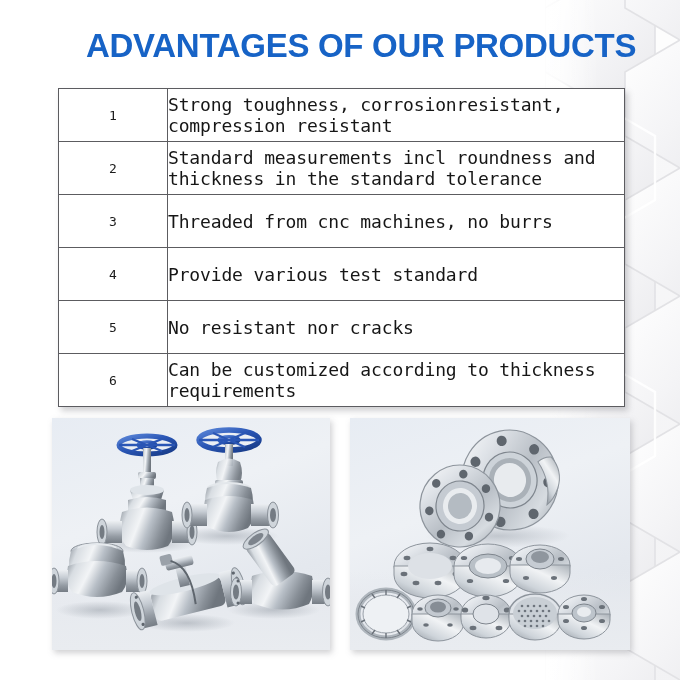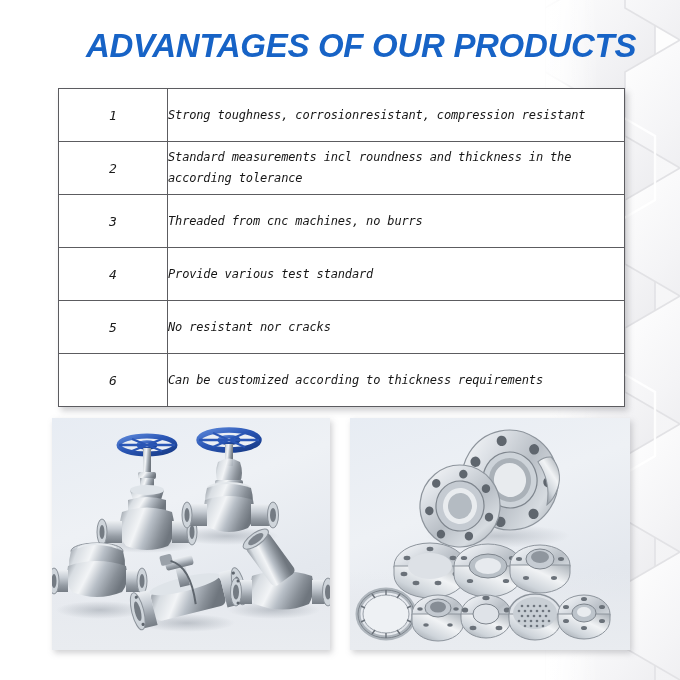--- a/index.html
+++ b/index.html
@@ -10,21 +10,20 @@
   body {
     font-family: "Liberation Sans", sans-serif;
   }
 
   #stage {
     position: relative;
     width: 680px;
     height: 680px;
     overflow: hidden;
     background: #fdfdfd;
-    font-style: italic;
   }
 
   
   .bg-hex-layer {
     position: absolute;
     inset: 0;
     background:
       linear-gradient(125deg, rgba(255,255,255,0) 0%, rgba(255,255,255,0) 62%, rgba(248,248,249,1) 62.5%, rgba(242,242,244,1) 100%);
     pointer-events: none;
   }
@@ -89,21 +88,21 @@
     text-align: center;
     font-family: "DejaVu Sans Mono", "Liberation Mono", monospace;
     font-size: 13px;
     color: #1b1b1b;
     height: 52px;
   }
   td.txt-cell {
     padding-left: 8px;
     padding-right: 6px;
     font-family: "DejaVu Sans Mono", "Liberation Mono", monospace;
-    font-size: 12px;
+    font-size: 18px;
     line-height: 21px;
     color: #161616;
     letter-spacing: -0.15px;
     height: 52px;
   }
   tr.tall td { height: 52px; }
 
   
   .photo-panel {
     position: absolute;
@@ -191,21 +190,21 @@
 
   <div class="adv-table-wrap">
     <table class="adv-table">
       <tbody>
         <tr class="tall">
           <td class="num-cell">1</td>
           <td class="txt-cell">Strong toughness, corrosionresistant, compression resistant</td>
         </tr>
         <tr class="tall">
           <td class="num-cell">2</td>
-          <td class="txt-cell">Standard measurements incl roundness and thickness in the according tolerance</td>
+          <td class="txt-cell">Standard measurements incl roundness and thickness in the standard tolerance</td>
         </tr>
         <tr class="tall">
           <td class="num-cell">3</td>
           <td class="txt-cell">Threaded from cnc machines, no burrs</td>
         </tr>
         <tr class="tall">
           <td class="num-cell">4</td>
           <td class="txt-cell">Provide various test standard</td>
         </tr>
         <tr class="tall">

